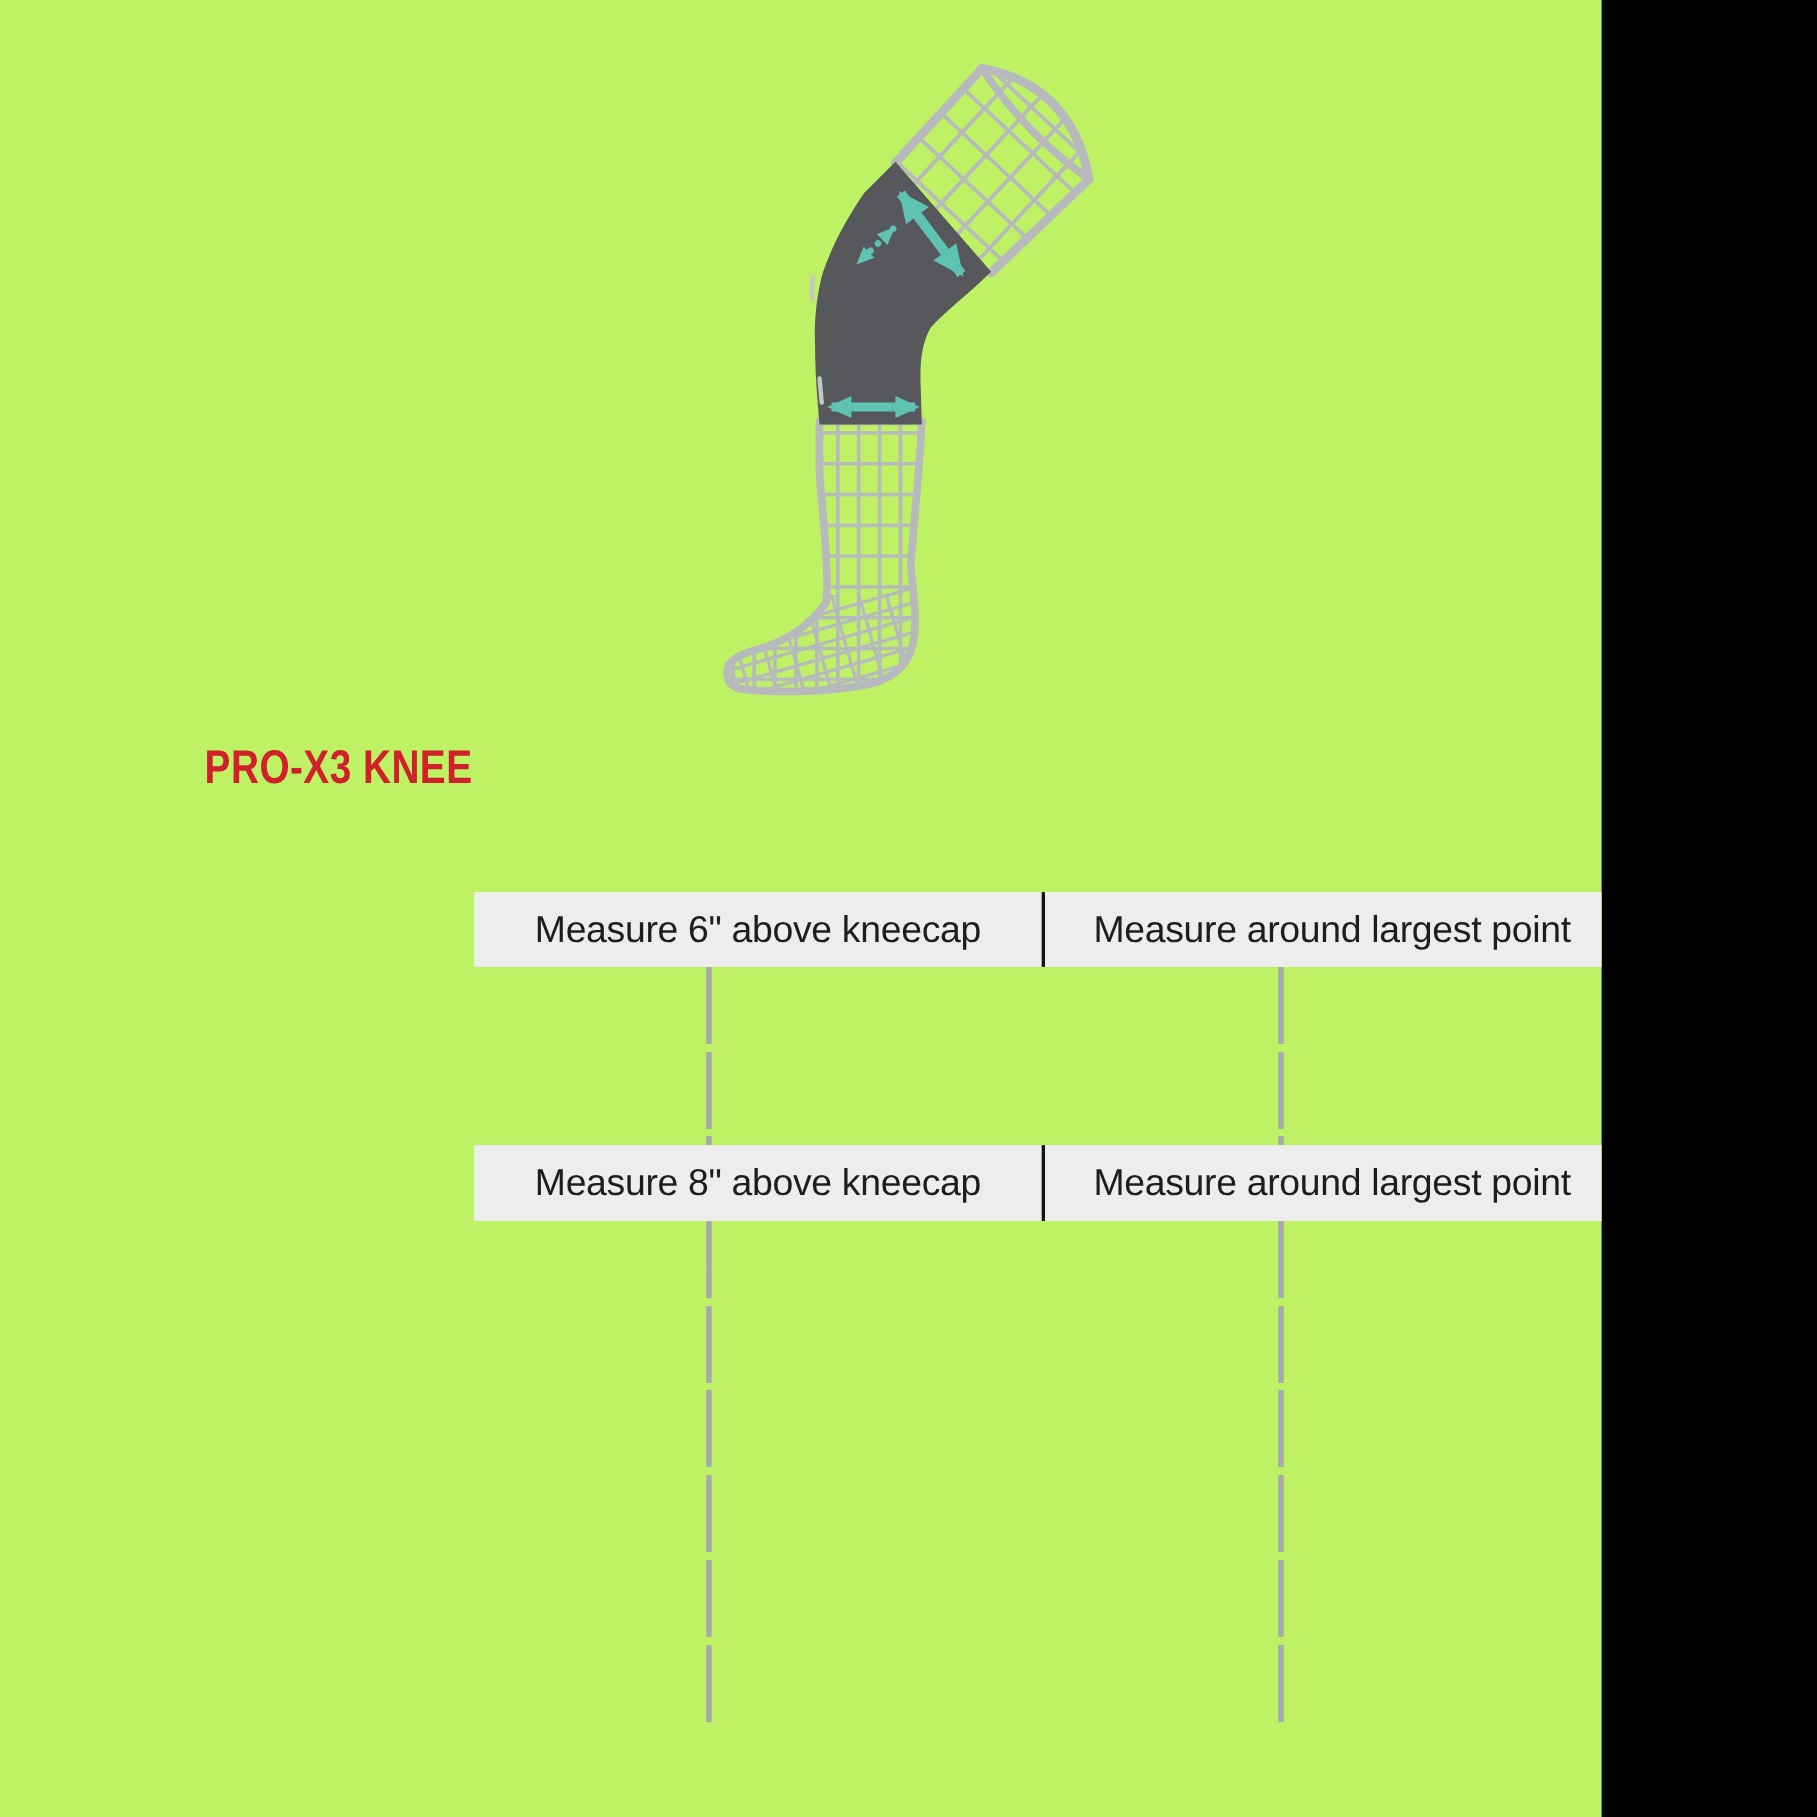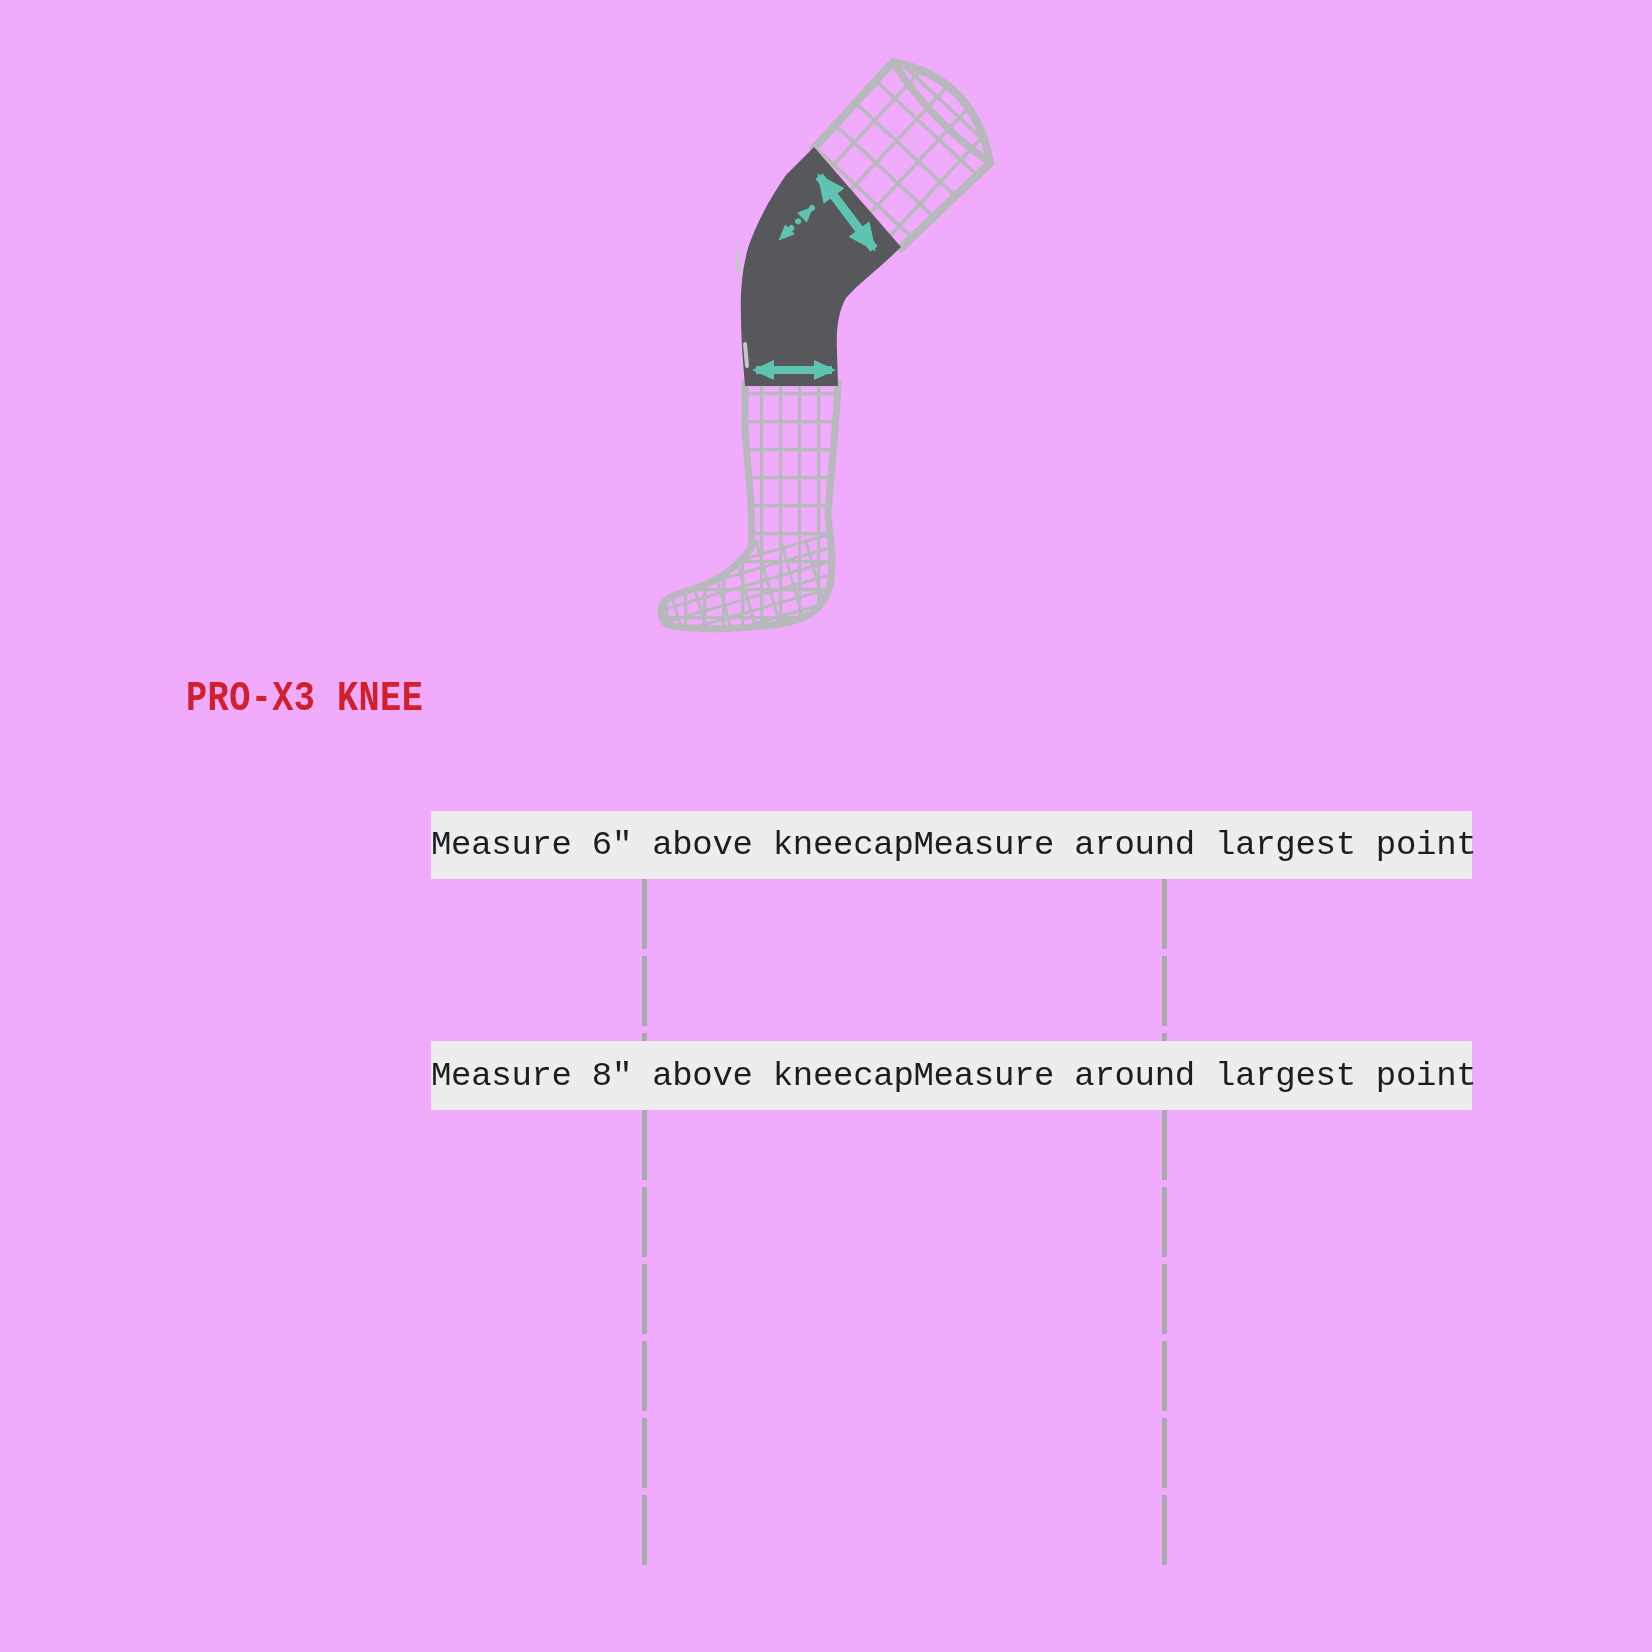--- a/index.html
+++ b/index.html
@@ -1,18 +1,18 @@
 <!DOCTYPE html>
 <html><head>
 <meta charset="utf-8">
 <style>
   html,body{margin:0;padding:0;background:#000;}
   .canvas{
-    position:relative;width:1652px;height:1652px;background:#f0abfc;overflow:hidden;
-    font-family:Liberation Mono, monospace;
+    position:relative;width:1456px;height:1652px;background:#bef264;overflow:hidden;
+    font-family:Liberation Sans, sans-serif;
   }
   .leg-svg{position:absolute;left:600px;top:40px;width:420px;height:600px;}
   .title{
     position:absolute;left:186px;top:674px;
     color:#d0202b;font-size:43px;font-weight:800;letter-spacing:0.5px;
     transform:scaleX(0.82);transform-origin:left top;white-space:nowrap;
   }
   .size-row{
     position:absolute;left:431px;width:1041px;display:flex;align-items:stretch;
     background:#ededee;z-index:2;

